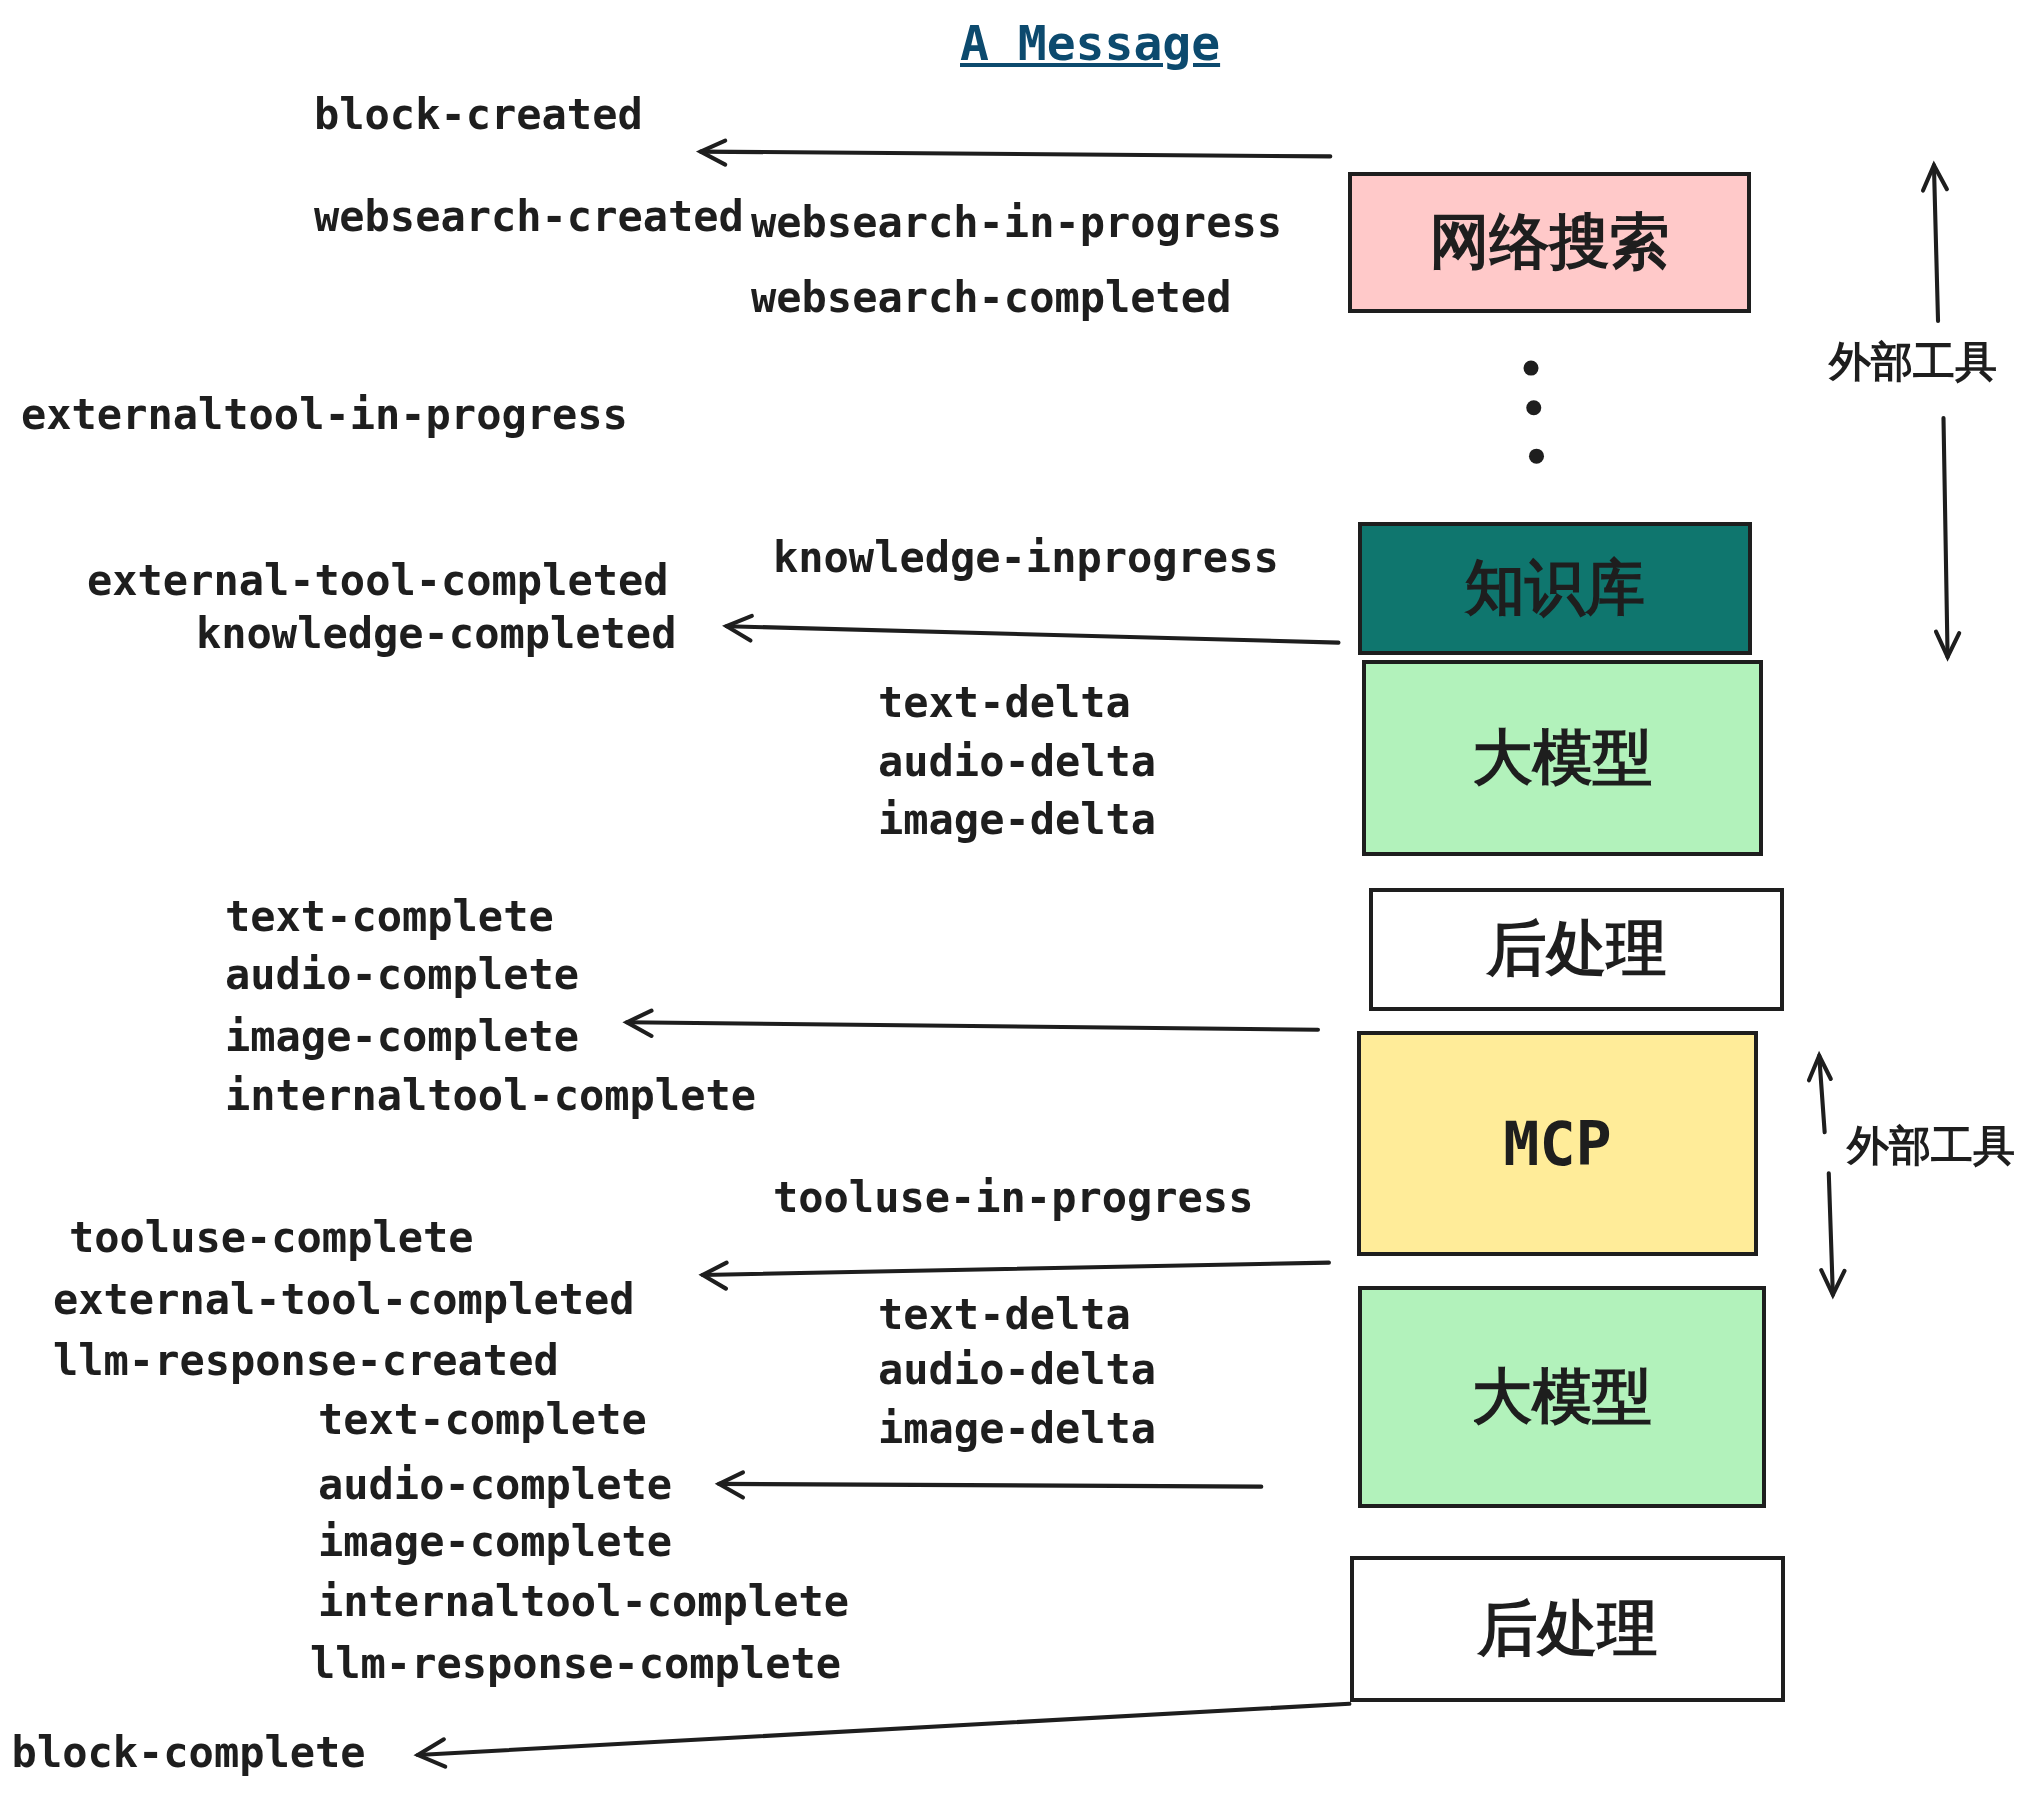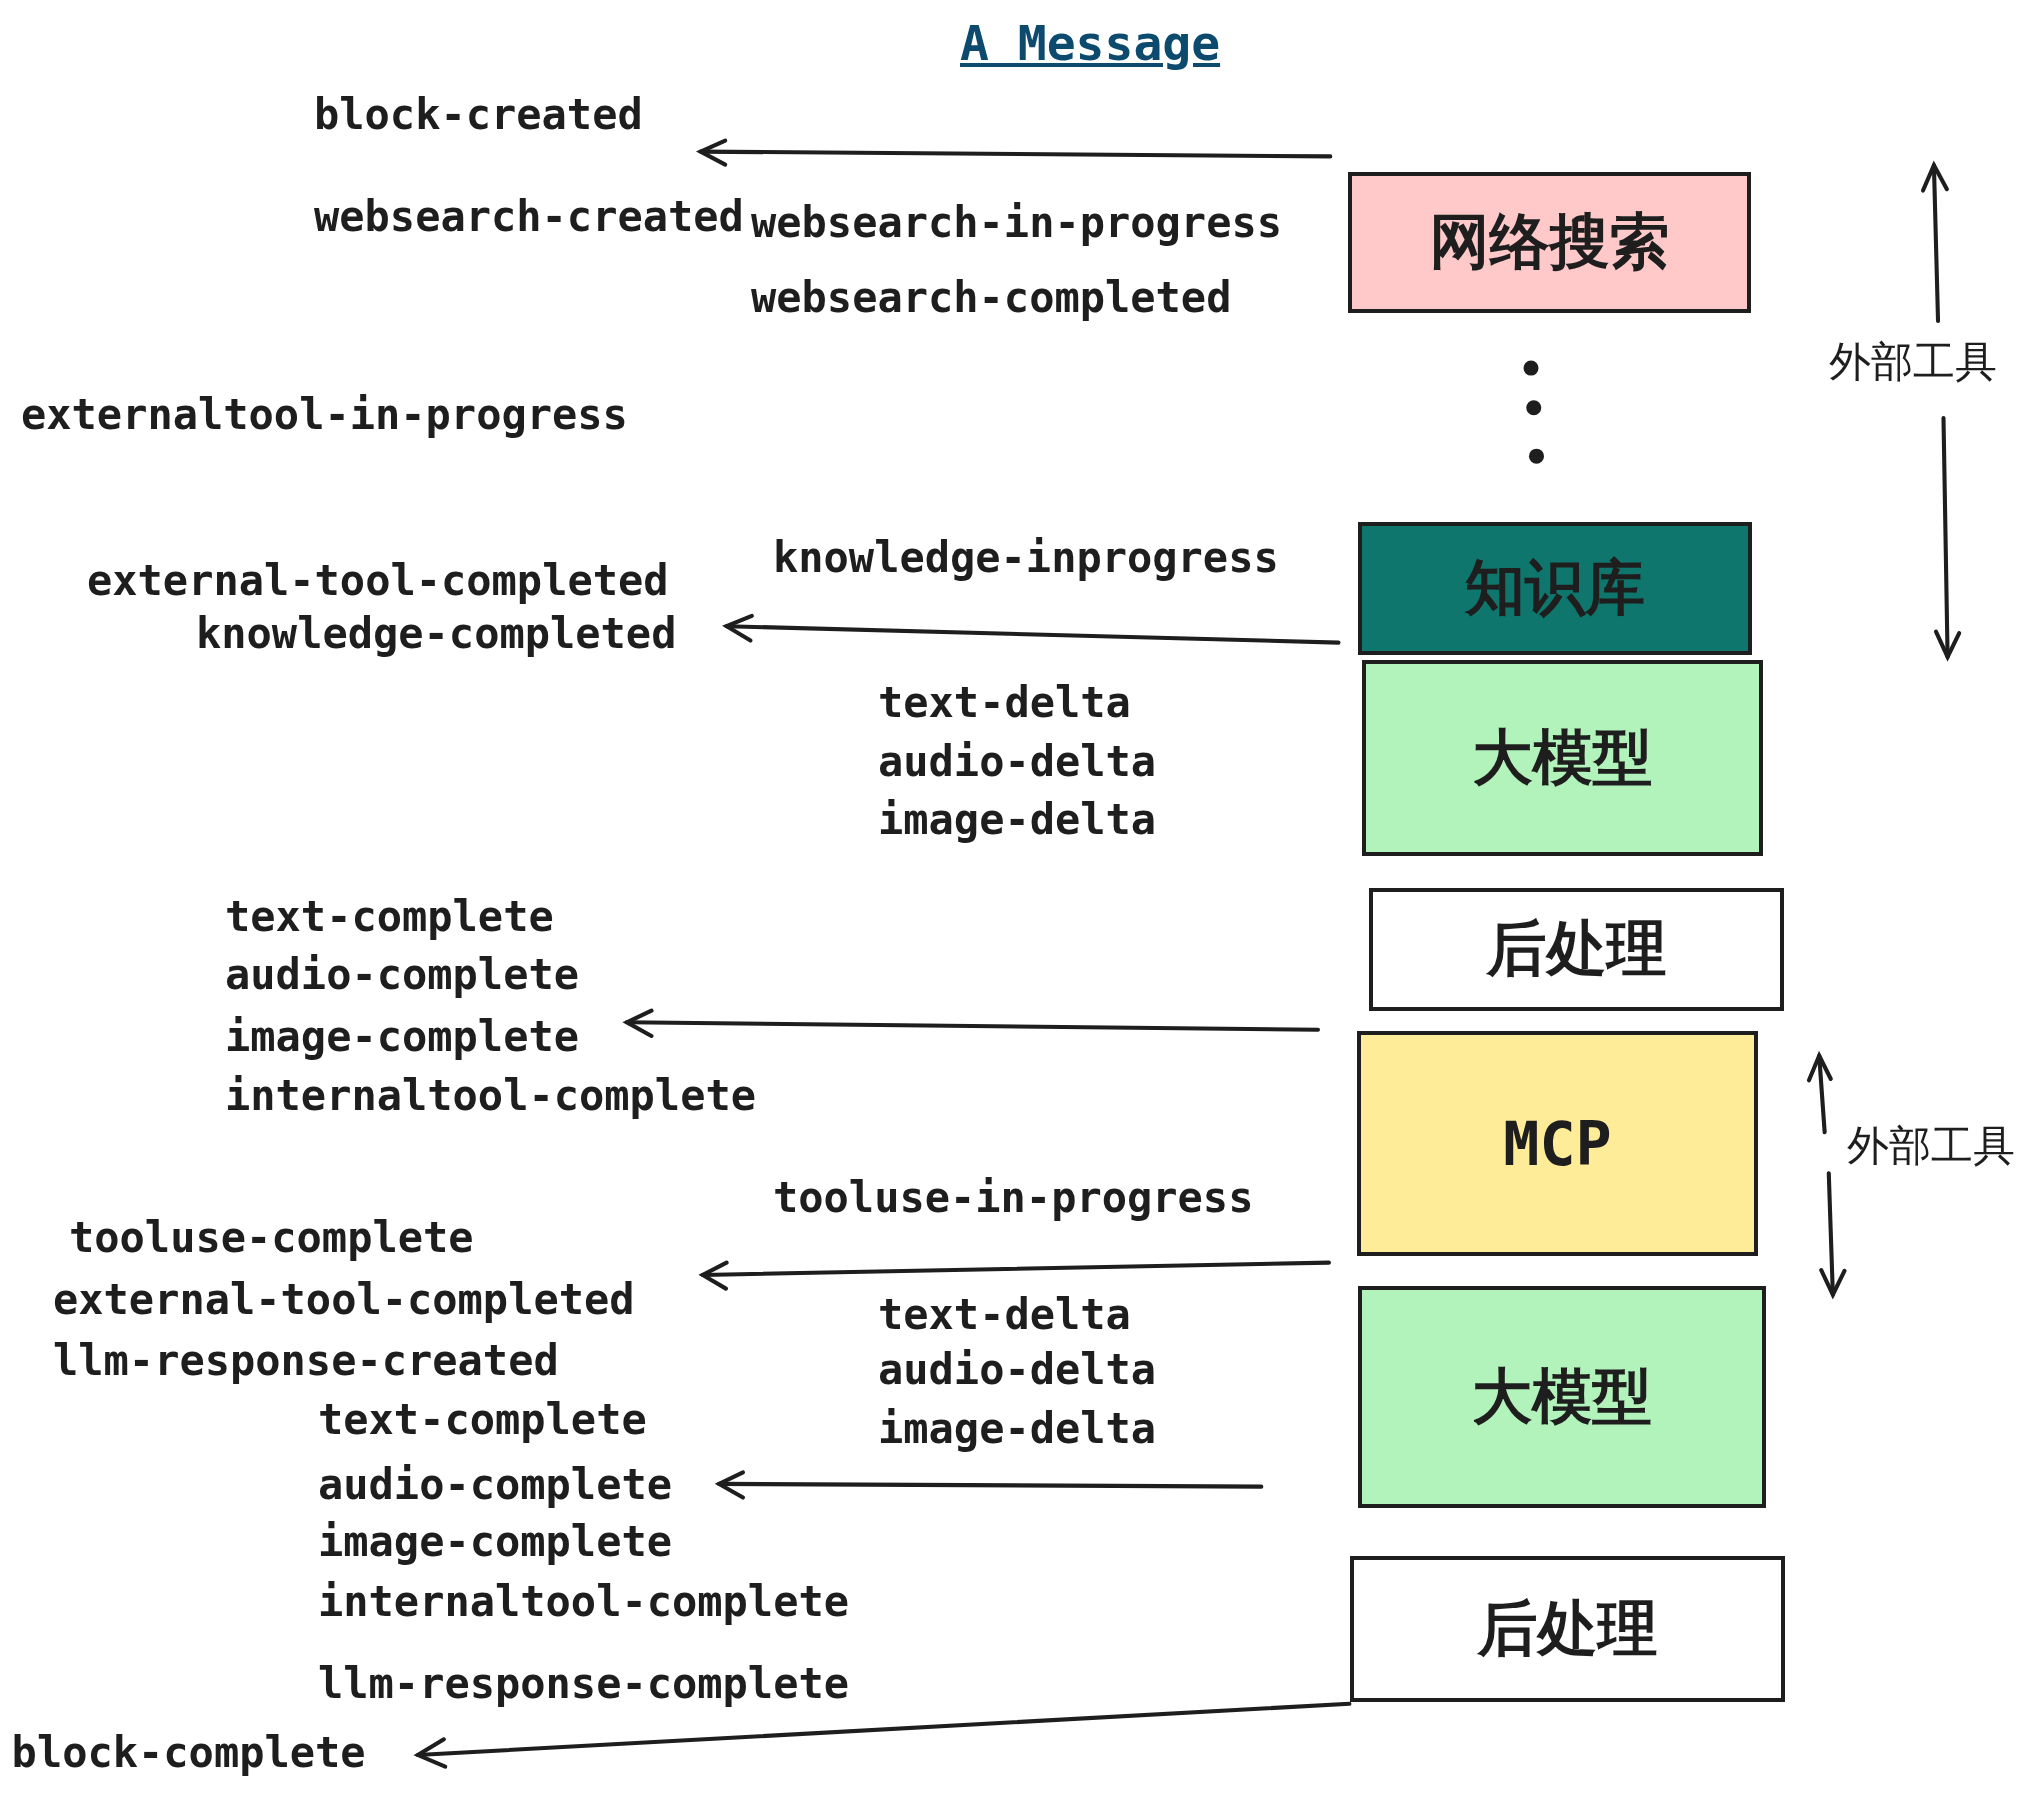--- a/index.html
+++ b/index.html
@@ -38,21 +38,21 @@
     display:flex;align-items:center;justify-content:center;
     font-family:"DejaVu Sans", sans-serif;
     font-size:60px;
     font-weight:600;
     color:#1e1e1e;
   }
   .side-label{
     position:absolute;
     font-family:"DejaVu Sans", sans-serif;
     font-size:42px;
-    font-weight:400;
+    font-weight:700;
     color:#1e1e1e;
     white-space:nowrap;
     transform:translateY(-50%);
   }
   .mcp-text{font-family:"DejaVu Sans Mono", monospace;font-weight:700;}
 </style>
 </head>
 <body>
 
 <div class="canvas">
@@ -141,21 +141,21 @@
   <div class="ev" style="left:53px;top:1361px;">llm-response-created</div>
 
   <div class="ev" style="left:878px;top:1315px;">text-delta</div>
   <div class="ev" style="left:878px;top:1370px;">audio-delta</div>
   <div class="ev" style="left:878px;top:1429px;">image-delta</div>
 
   <div class="ev" style="left:318px;top:1420px;">text-complete</div>
   <div class="ev" style="left:318px;top:1485px;">audio-complete</div>
   <div class="ev" style="left:318px;top:1542px;">image-complete</div>
   <div class="ev" style="left:318px;top:1602px;">internaltool-complete</div>
-  <div class="ev" style="left:318px;top:1664px;margin-top:20px;">llm-response-complete</div>
+  <div class="ev" style="left:310px;top:1664px;">llm-response-complete</div>
 
   <div class="ev" style="left:11.6px;top:1753px;">block-complete</div>
 
   <div class="box" style="left:1348px;top:172px;width:403px;height:141px;background:#ffc9c9;">
     <span>网络搜索</span>
   </div>
 
   <div class="box" style="left:1358px;top:522px;width:394px;height:133px;background:#0f766e;">
     <span>知识库</span>
   </div>

